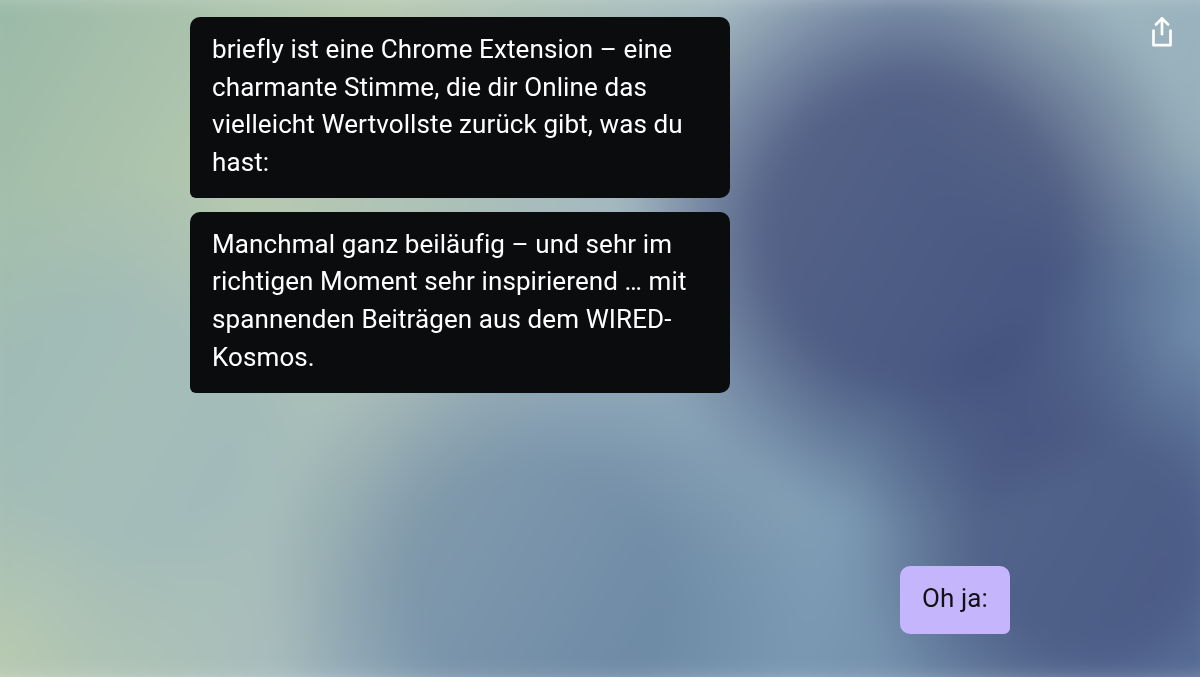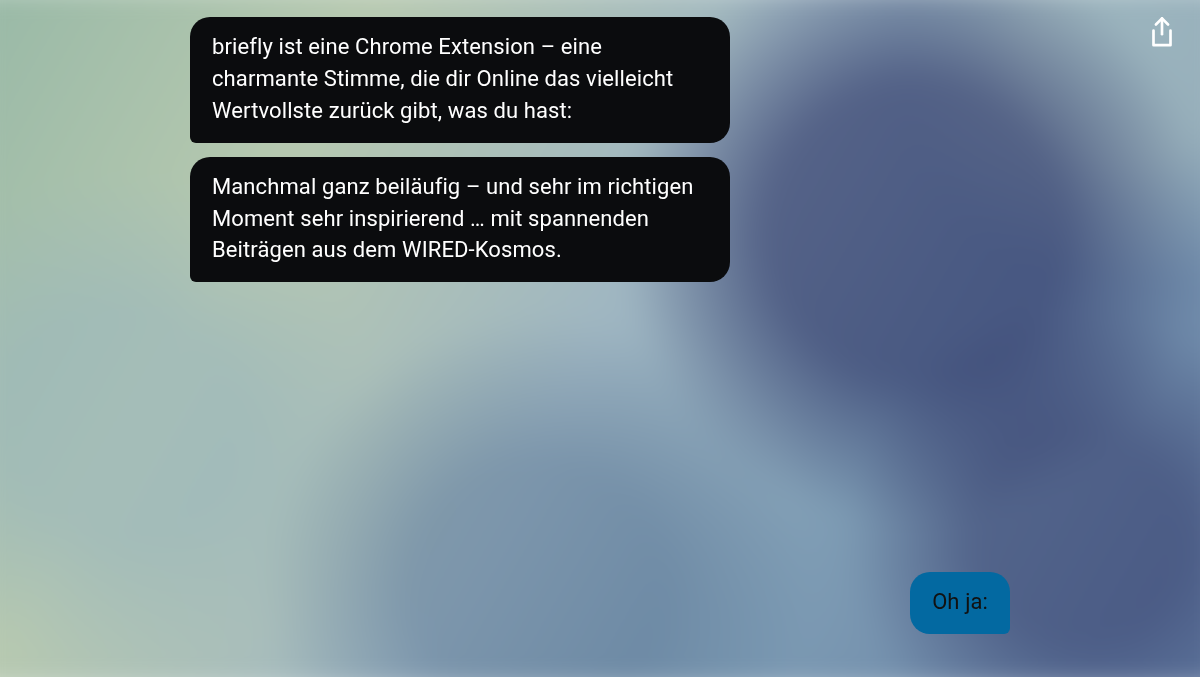--- a/index.html
+++ b/index.html
@@ -27,33 +27,33 @@
     position: absolute; inset: 0;
     padding: 10px 190px 36px 190px;
     display: flex; flex-direction: column;
   }
   .row { display: flex; margin: 7px 0; }
   .row.left { justify-content: flex-start; }
   .row.right { justify-content: flex-end; }
   .bubble {
     max-width: 540px;
     padding: 14px 22px 16px 22px;
-    font-size: 22px;
+    font-size: 26px;
     line-height: 1.45;
-    border-radius: 20px;
+    border-radius: 10px;
     letter-spacing: 0.1px;
     word-wrap: break-word;
   }
   .bubble.dark {
     background: #0b0c0e;
     color: #fff;
     border-bottom-left-radius: 6px;
   }
   .bubble.light {
-    background: #0369a1;
+    background: #c4b5fd;
     color: #111;
     border-bottom-right-radius: 6px;
   }
   .spacer { flex: 1 1 auto; }
 </style>
 </head>
 <body>
 
 <div class="bg"></div>
 

